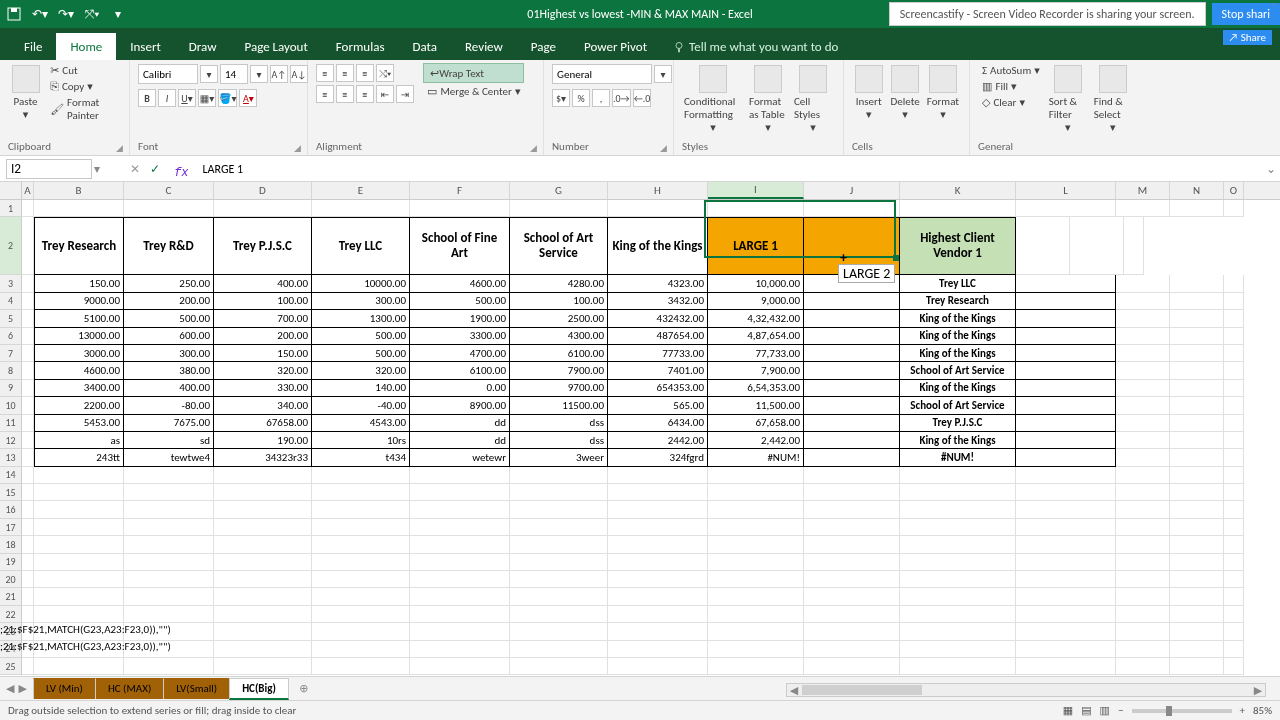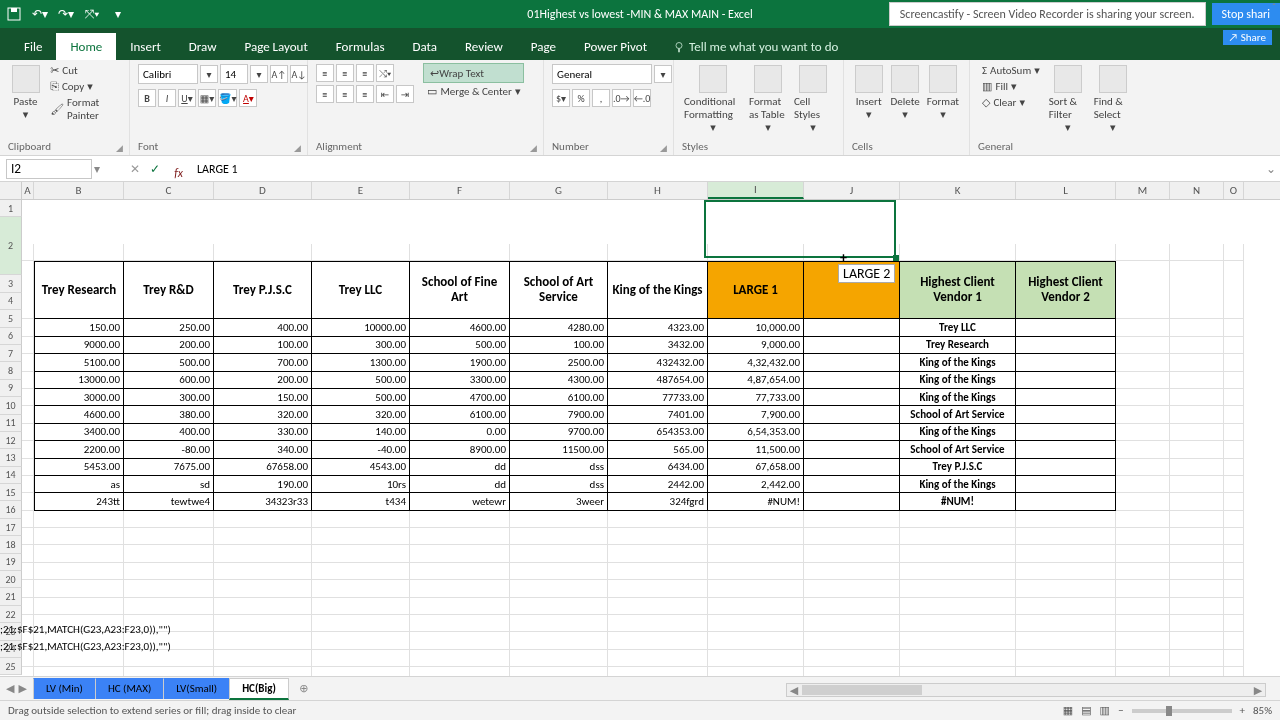--- a/index.html
+++ b/index.html
@@ -35,55 +35,55 @@
   .txtselect { height:20px; border:1px solid #c7c7c7; background:#fff; padding:0 4px; font-size:11px;}
   .highlight-btn { background:#c1dfd0; border:1px solid #8bbfa0; padding:1px 6px; height:20px; display:flex; align-items:center; font-size:11px; cursor:pointer;}
   .rcol { display:flex; flex-direction:column; justify-content:flex-start; gap:1px;}
   .linkish { font-size:11px; padding:1px 4px; cursor:pointer; display:flex; align-items:center; gap:3px;}
 
   
   .fxbar { height: 26px; border-bottom:1px solid #d4d4d4; display:flex; align-items:center; font-size:12px;}
   .namebox { width:86px; height:20px; border:1px solid #c7c7c7; margin-left:6px; padding:0 4px;}
   .fxbar .fxbtns { display:flex; gap:10px; margin-left:30px; color:#999;}
   .fxbar .fxbtns span { cursor:pointer;}
-  .fxlabel { font-style:italic; color:#7f1d1d; margin:8px 8px 0 14px;}
+  .fxlabel { font-style:italic; color:#6d28d9; margin:8px 8px 0 14px;font-family:Liberation Mono, monospace;}
   .fxinput { flex:1; border:none; outline:none; padding:0 6px; font-size:12px;}
   .fxexpand { width:18px; text-align:center; color:#888; cursor:pointer;}
 
   
   .gridwrap { position: relative; height: calc(720px - 28px - 32px - 96px - 26px - 24px - 20px); overflow:hidden; }
   .colheaders { display:flex; height:18px; font-size:11px; color:#555; background:#f0f0f0; border-bottom:1px solid #ccc;}
   .rowheaders { position:absolute; left:0; top:18px; width:22px; background:#f0f0f0; }
   .corner { width:22px; height:18px; background:#f0f0f0; border-right:1px solid #ccc; border-bottom:1px solid #ccc;}
   .colhdr { border-right:1px solid #d6d6d6; display:flex; align-items:center; justify-content:center; }
   .colhdr.selcol { background:#d7ebd7; border-bottom:2px solid #0c743e;}
   .rowhdr { height:17.4px; border-bottom:1px solid #d6d6d6; border-right:1px solid #ccc; display:flex; align-items:center; justify-content:center; font-size:10px; color:#555;}
   .rowhdr.selrow { background:#d7ebd7; }
   .rowhdr.tall { height:58px;}
-  .cells { position:absolute; left:22px; top:18px; right:16px; bottom:0;margin-top:44px; }
+  .cells { position:absolute; left:22px; top:18px; right:16px; bottom:0; }
   .cellrow { display:flex; height:17.4px; }
   .cellrow.tall { height:58px; }
   .cell { border-right:1px solid #e0e0e0; border-bottom:1px solid #e0e0e0; font-size:11px; padding:0 3px; display:flex; align-items:center; overflow:hidden; white-space:nowrap;}
   .tblcell { border-right:1px solid #000; border-bottom:1px solid #000; justify-content:center; font-family:Calibri; }
   .tblcell.right { justify-content:flex-end; }
   .hdrcell { font-weight:bold; text-align:center; justify-content:center; line-height:1.15; white-space:normal; font-size:13px; }
   .hdrcell.orange { background:#f5a500; }
   .hdrcell.green { background:#c5e0b4; }
   .selbox { position:absolute; border:2px solid #0c743e; pointer-events:none; }
   .fillhandle { position:absolute; width:6px; height:6px; background:#0c743e; }
   .filltooltip { position:absolute; background:#fff; border:1px solid #aaa; font-size:14px; padding:0 4px; pointer-events:none; }
   .dragcursor { position:absolute; font-size:14px; font-weight:bold; color:#000; pointer-events:none;}
   .vscroll-collapse { position:absolute; right:4px; top:1px; font-size:10px; color:#888; cursor:pointer;}
 
   
   .sheettabs { height:24px; border-top:1px solid #d4d4d4; background:#f3f3f3; display:flex; align-items:center; font-size:11px; position:relative;}
   .sheettabs .navarrows { display:flex; gap:4px; margin:0 6px; color:#888;}
   .sheettabs .navarrows span{cursor:pointer;}
   .stab { padding:3px 12px; border:1px solid #ccc; border-bottom:none; background:#fff; margin-right:-1px; cursor:pointer; border-top:1px solid #ccc;}
-  .stab.inactive { background:#3b82f6; border-top:1px solid transparent;}
+  .stab.inactive { background:#a16207; border-top:1px solid transparent;}
   .stab.active { background:#fff; font-weight:bold; border-bottom:2px solid #0c743e; margin-bottom:-1px;}
   .sheettabs .plus { width:20px; text-align:center; color:#888; cursor:pointer; margin-left:6px;}
   .hscroll { position:absolute; right:14px; bottom:3px; width:480px; height:14px; background:#eee; border:1px solid #ccc; display:flex; align-items:center;}
   .hscroll .arrow{width:14px;text-align:center;color:#888;cursor:pointer;}
   .hscroll .thumb{height:10px;background:#cfcfcf;margin:0 1px;width:120px;}
   .statusbar { height:20px; background:#f3f3f3; border-top:1px solid #d4d4d4; display:flex; align-items:center; font-size:11px; color:#555; padding:0 8px;}
   .statusbar .right { margin-left:auto; display:flex; align-items:center; gap:8px;}
   .zoomslider { width:100px; height:4px; background:#ccc; position:relative;}
   .zoomslider .h{position:absolute; top:-3px; left:34px; width:6px;height:10px;background:#888;}
 
@@ -334,21 +334,20 @@
         <div class="cell wB tblcell hdrcell" style="border-top: 1px solid rgb(0, 0, 0); border-left: 1px solid rgb(0, 0, 0);">Trey Research</div>
         <div class="cell wC tblcell hdrcell" style="border-top: 1px solid rgb(0, 0, 0);">Trey R&amp;D</div>
         <div class="cell wD tblcell hdrcell" style="border-top: 1px solid rgb(0, 0, 0);">Trey P.J.S.C</div>
         <div class="cell wE tblcell hdrcell" style="border-top: 1px solid rgb(0, 0, 0);">Trey LLC</div>
         <div class="cell wF tblcell hdrcell" style="border-top: 1px solid rgb(0, 0, 0);">School of Fine Art</div>
         <div class="cell wG tblcell hdrcell" style="border-top: 1px solid rgb(0, 0, 0);">School of Art Service</div>
         <div class="cell wH tblcell hdrcell" style="border-top: 1px solid rgb(0, 0, 0);">King of the Kings</div>
         <div class="cell wI tblcell hdrcell orange" style="border-top: 1px solid rgb(0, 0, 0);">LARGE 1</div>
         <div class="cell wJ tblcell hdrcell orange" style="border-top: 1px solid rgb(0, 0, 0);"></div>
         <div class="cell wK tblcell hdrcell green" style="border-top: 1px solid rgb(0, 0, 0);">Highest Client Vendor 1</div>
-        <div class="cell wL tblcell hdrcell green" style="border-top: 1px solid rgb(0, 0, 0);">Highest Client Vendor 2</div>
         <div class="cell wM"></div>
         <div class="cell wN"></div>
         <div class="cell wO"></div>
       </div>
       <div class="cellrow">
         <div class="cell wA"></div>
         <div class="cell wB tblcell right" style="border-left: 1px solid rgb(0, 0, 0);">150.00</div>
         <div class="cell wC tblcell right">250.00</div>
         <div class="cell wD tblcell right">400.00</div>
         <div class="cell wE tblcell right">10000.00</div>

